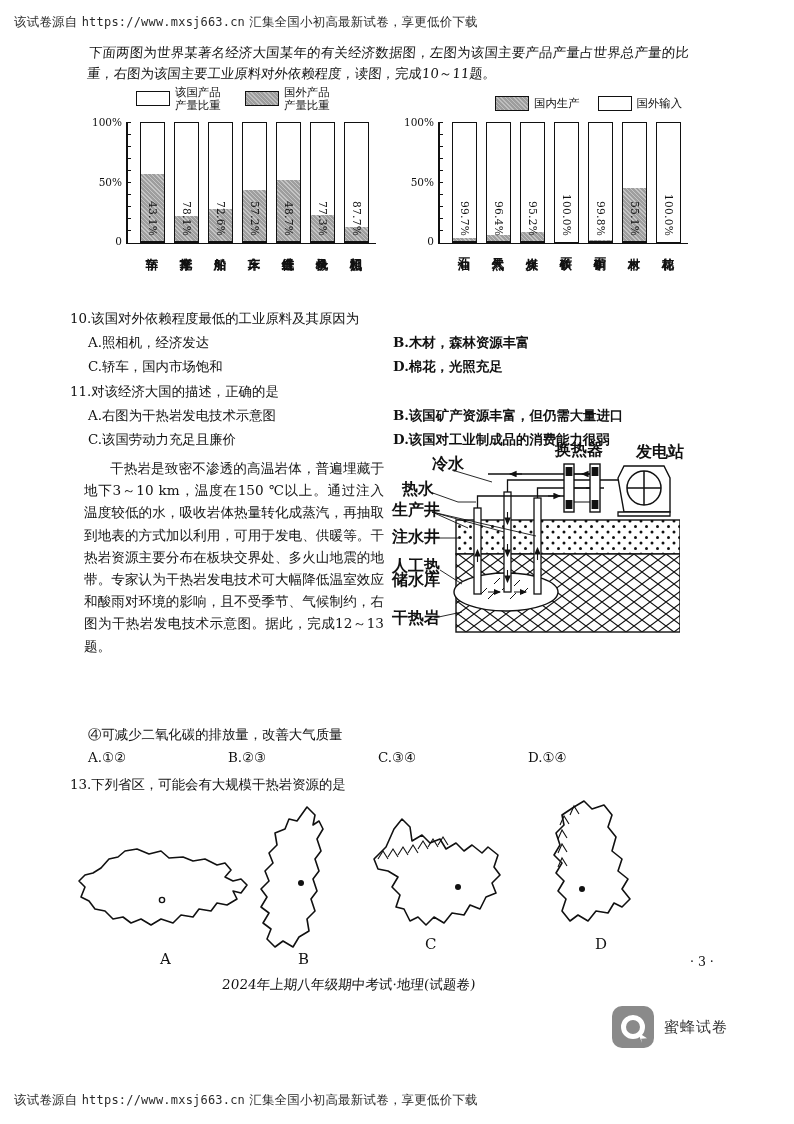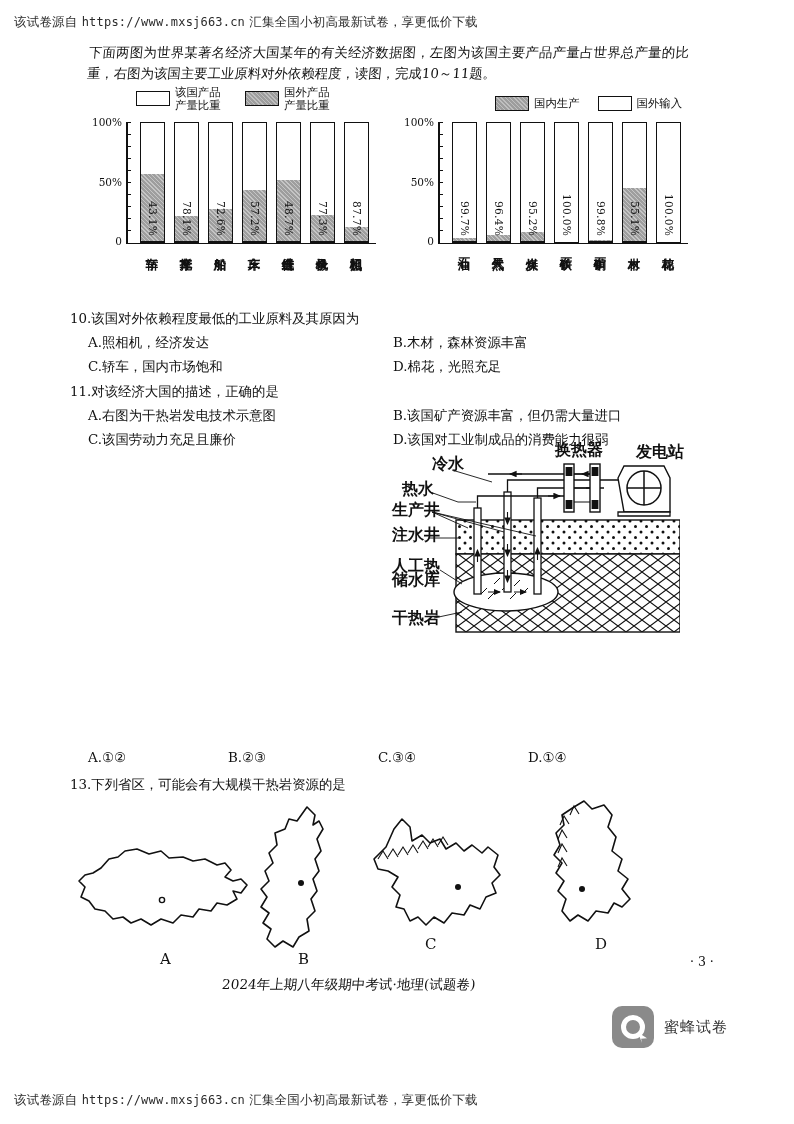--- a/index.html
+++ b/index.html
@@ -18,21 +18,21 @@
   .wm .url{font-family:"DejaVu Sans Mono","Liberation Mono",monospace;font-size:12px;}
   .intro{
     position:absolute;left:88px;top:42px;width:600px;
     font-size:13.4px;line-height:21px;text-align:justify;
     font-family:"DejaVu Serif","Liberation Serif",serif;
     transform:skewX(-5deg);
   }
   .q{position:absolute;font-family:"DejaVu Serif","Liberation Serif",serif;font-size:13.4px;color:#111;white-space:nowrap;}
   .opt-row{position:absolute;width:640px;left:88px;font-family:"DejaVu Serif","Liberation Serif",serif;font-size:13.4px;}
   .opt-row span.o1{position:absolute;left:0;}
-  .opt-row span.o2{position:absolute;left:305px;}
+  .opt-row span.o2{position:absolute;left:305px;font-weight:bold;}
 
   
   .chart{position:absolute;}
   .legend{position:absolute;display:flex;gap:14px;align-items:flex-start;}
   .legend .lg{display:flex;gap:5px;align-items:center;}
   .swatch{width:34px;height:15px;border:1.4px solid #111;box-sizing:border-box;}
   .sw-white{background:#fff;}
   .sw-gray{background:#9d9d9d;
     background-image:repeating-linear-gradient(45deg,rgba(255,255,255,.35) 0 1px,transparent 1px 3px);}
   .lg-txt{font-family:"DejaVu Serif","Liberation Serif",serif;font-size:11.4px;line-height:12.5px;width:56px;}
@@ -245,20 +245,22 @@
   </div>
   <div class="opt-row" style="top:407px;">
     <span class="o1">A.右图为干热岩发电技术示意图</span>
     <span class="o2">B.该国矿产资源丰富，但仍需大量进口</span>
   </div>
   <div class="opt-row" style="top:431px;">
     <span class="o1">C.该国劳动力充足且廉价</span>
     <span class="o2">D.该国对工业制成品的消费能力很弱</span>
   </div>
 
+  <div style="position:absolute;left:84px;top:457px;width:300px;font-family:'DejaVu Serif','Liberation Serif',serif;
+              font-size:13.6px;line-height:22.2px;text-align:justify;text-indent:26px;color:#141414;">干热岩是致密不渗透的高温岩体，普遍埋藏于地下3～10 km，温度在150 ℃以上。通过注入温度较低的水，吸收岩体热量转化成蒸汽，再抽取到地表的方式加以利用，可用于发电、供暖等。干热岩资源主要分布在板块交界处、多火山地震的地带。专家认为干热岩发电技术可大幅降低温室效应和酸雨对环境的影响，且不受季节、气候制约，右图为干热岩发电技术示意图。据此，完成12～13题。</div>
 
   <div class="diagram">
     <svg width="262" height="190" viewBox="0 0 262 190">
       <defs>
         <pattern id="dots" width="11" height="11" patternUnits="userSpaceOnUse">
           <circle cx="3" cy="3" r="1.5" fill="#111"></circle>
           <circle cx="8.5" cy="8.5" r="1.5" fill="#111"></circle>
         </pattern>
         <pattern id="brick" width="16" height="12" patternUnits="userSpaceOnUse">
           <rect width="16" height="12" fill="#fff"></rect>
@@ -326,26 +328,29 @@
         <path d="M22 118 L44 132"></path>
         <path d="M16 166 L44 160"></path>
       </g>
     </svg>
 
     <div class="dlabel" style="left:14px;top:6px;">冷水</div>
     <div class="dlabel" style="left:137px;top:-8px;">换热器</div>
     <div class="dlabel" style="left:218px;top:-6px;">发电站</div>
     <div class="dlabel" style="left:-16px;top:31px;">热水</div>
     <div class="dlabel" style="left:-26px;top:52px;">生产井</div>
-    <div class="dlabel" style="left:-26px;top:79px;font-family:Liberation Mono, monospace;">注水井</div>
+    <div class="dlabel" style="left:-26px;top:79px;">注水井</div>
     <div class="dlabel" style="left:-26px;top:108px;">人工热</div>
     <div class="dlabel" style="left:-26px;top:122px;">储水库</div>
     <div class="dlabel" style="left:-26px;top:160px;">干热岩</div>
   </div>
 
+  <div class="q" style="left:88px;top:726px;">
+    <span>④可减少二氧化碳的排放量，改善大气质量</span>
+  </div>
   <div style="position:absolute;left:88px;top:750px;width:620px;font-family:'DejaVu Serif','Liberation Serif',serif;font-size:13.4px;">
     <span style="position:absolute;left:0;">A.①②</span>
     <span style="position:absolute;left:140px;">B.②③</span>
     <span style="position:absolute;left:290px;">C.③④</span>
     <span style="position:absolute;left:440px;">D.①④</span>
   </div>
 
   <div class="q" style="left:70px;top:776px;">
     <span>13.</span><span>下列省区，可能会有大规模干热岩资源的是</span>
   </div>

